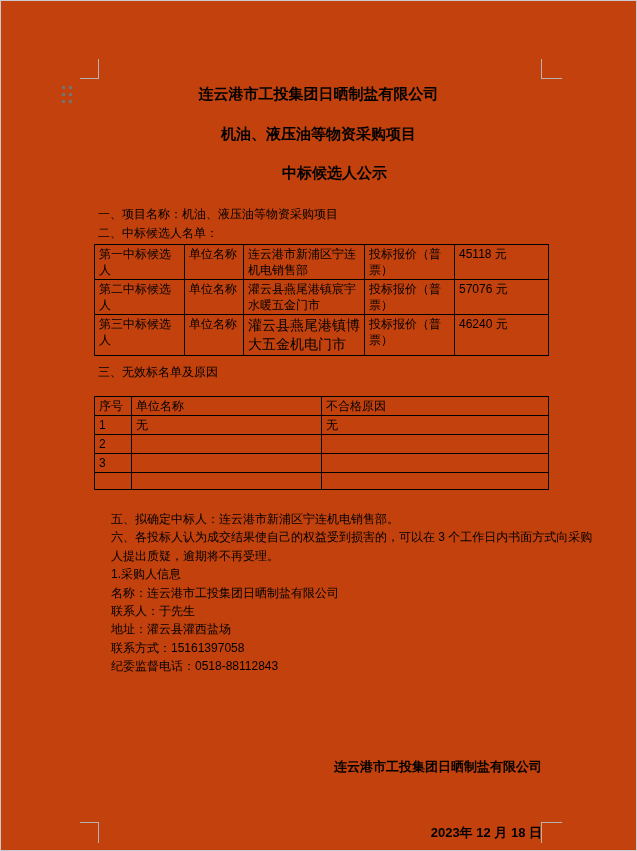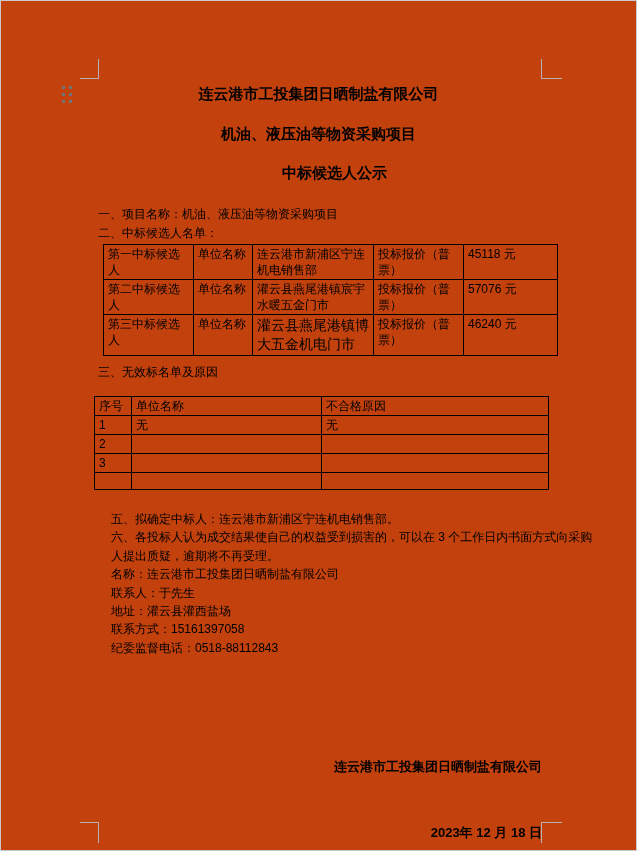--- a/index.html
+++ b/index.html
@@ -49,21 +49,21 @@
     font-size: 12px; line-height: 18.4px;
   }
   .textblock div { white-space: pre; }
   
   table { position: absolute; border-collapse: collapse; table-layout: fixed; }
   td, th {
     border: 1px solid #000000; padding: 1px 4px;
     font-size: 12px; font-weight: normal; text-align: left;
     vertical-align: top; line-height: 16px; overflow: hidden;
   }
-  .tbl-candidates { left: 102px; top: 243px; width: 454px; }
+  .tbl-candidates { left: 93px; top: 243px; width: 454px; }
   .tbl-candidates col.c1 { width: 90px; }
   .tbl-candidates col.c2 { width: 59px; }
   .tbl-candidates col.c3 { width: 121px; }
   .tbl-candidates col.c4 { width: 90px; }
   .tbl-candidates col.c5 { width: 94px; }
   .tbl-candidates tr.r1 { height: 34px; }
   .tbl-candidates tr.r2 { height: 33px; }
   .tbl-candidates tr.r3 { height: 38px; }
   .big-font { font-size: 14px; line-height: 19px; }
   .tbl-invalid { left: 93px; top: 395px; width: 454px; }
@@ -171,20 +171,21 @@
       <td></td>
       <td></td>
     </tr>
   </tbody>
     </table>
 
   <div class="textblock">
     <div>五、拟确定中标人：连云港市新浦区宁连机电销售部。</div>
     <div>六、各投标人认为成交结果使自己的权益受到损害的，可以在 3 个工作日内书面方式向采购</div>
     <div>人提出质疑，逾期将不再受理。</div>
+    <div>1.采购人信息</div>
     <div>名称：连云港市工投集团日晒制盐有限公司</div>
     <div>联系人：于先生</div>
     <div>地址：灌云县灌西盐场</div>
     <div>联系方式：15161397058</div>
     <div>纪委监督电话：0518-88112843</div>
   </div>
 
   <div class="signature">
     <div>连云港市工投集团日晒制盐有限公司</div>
     <div>2023年 12 月 18 日</div>

